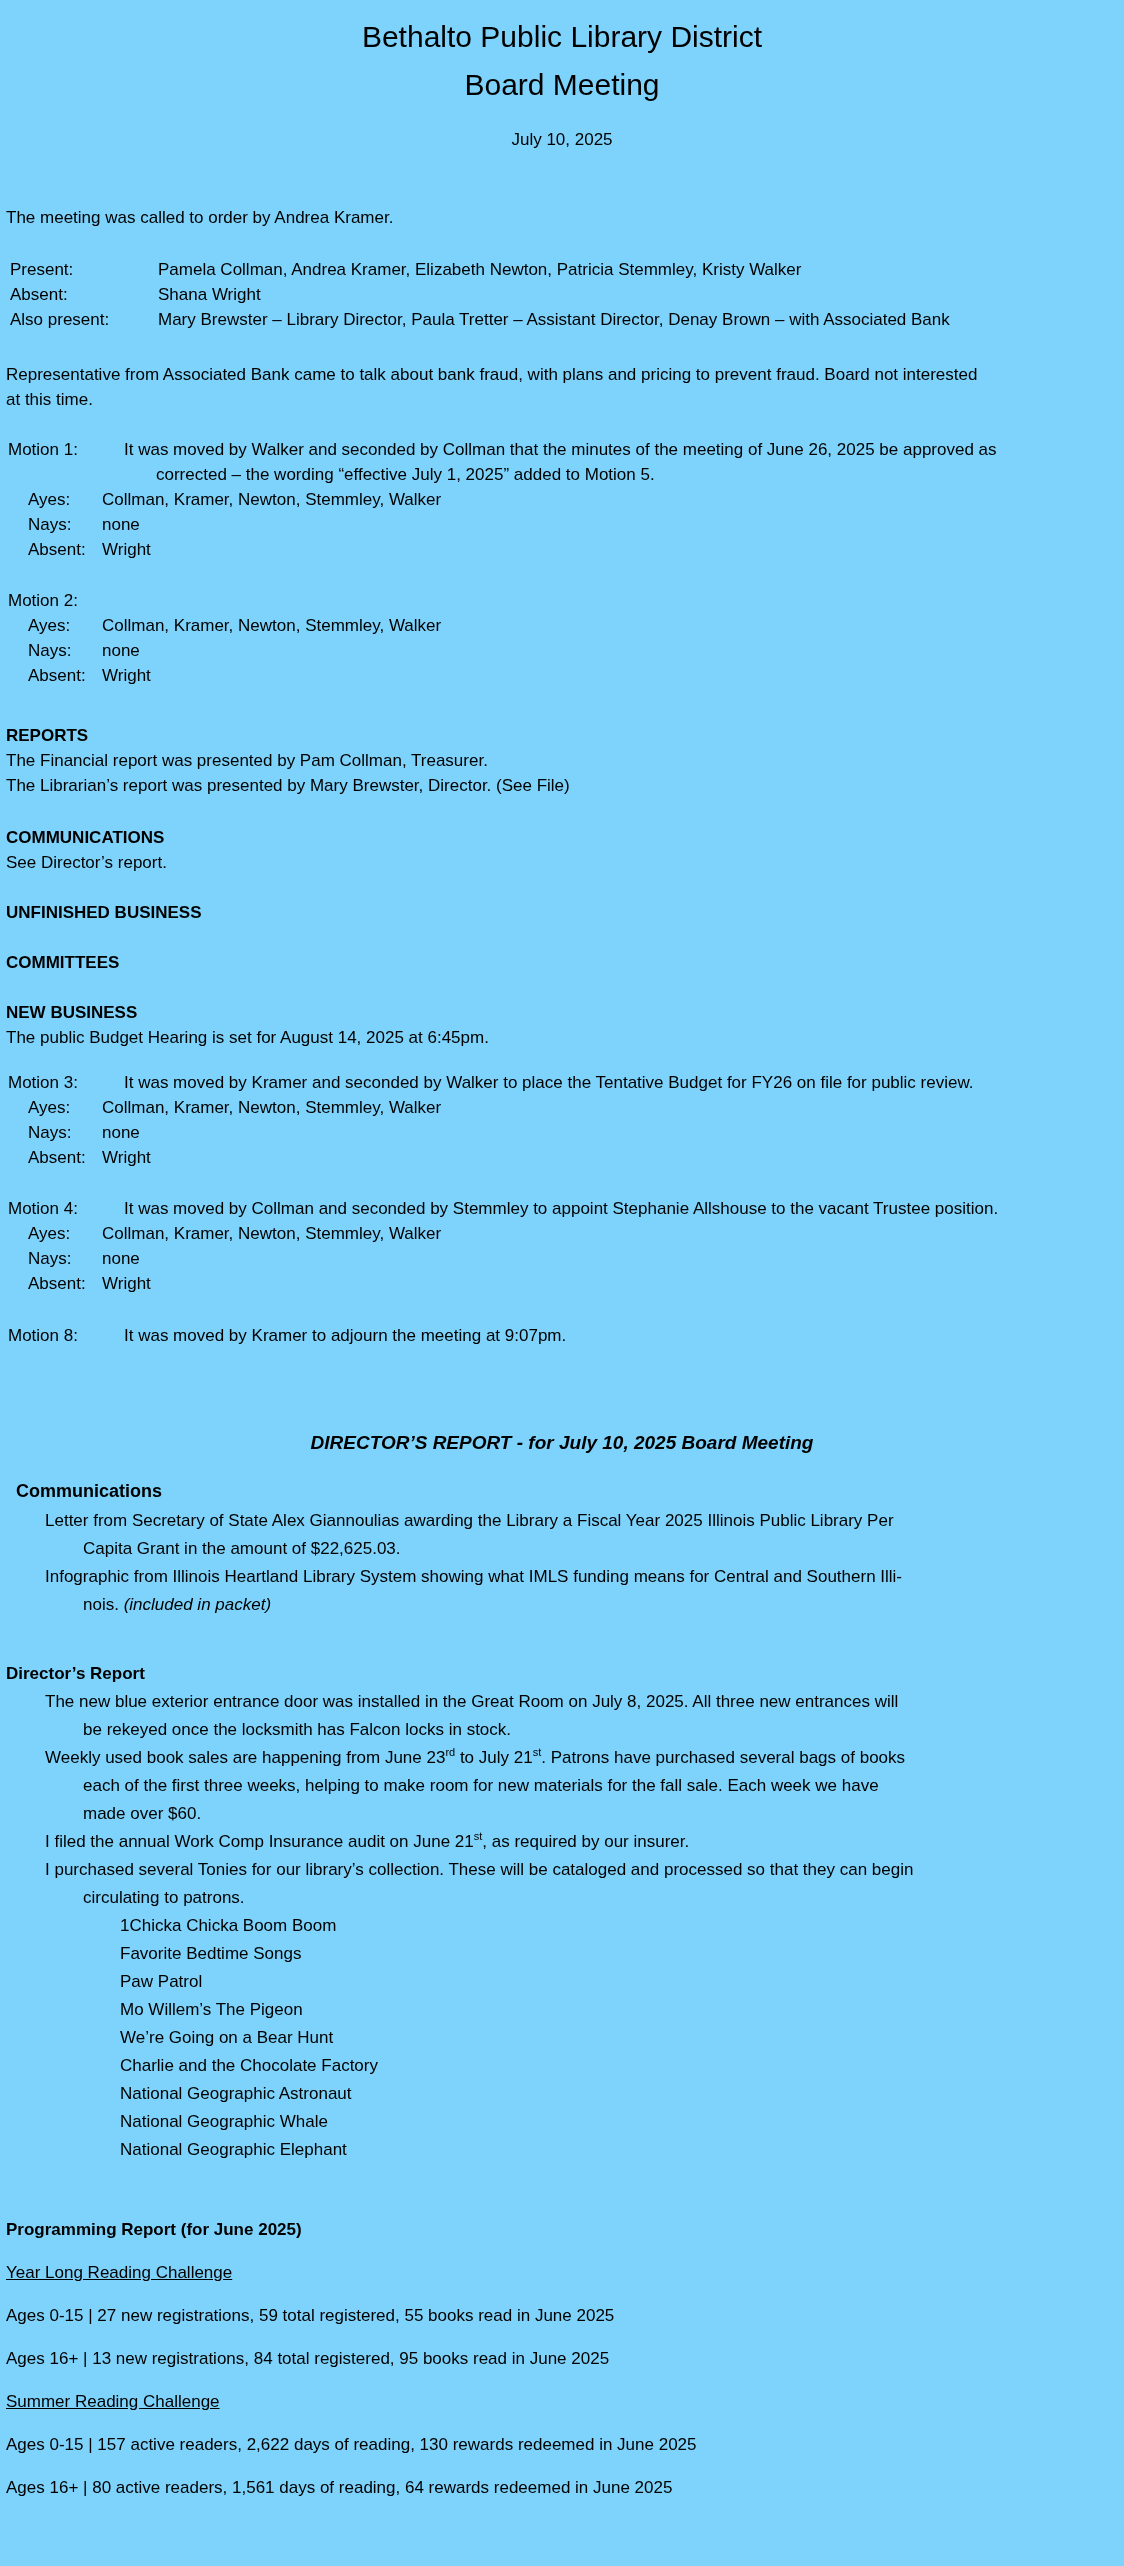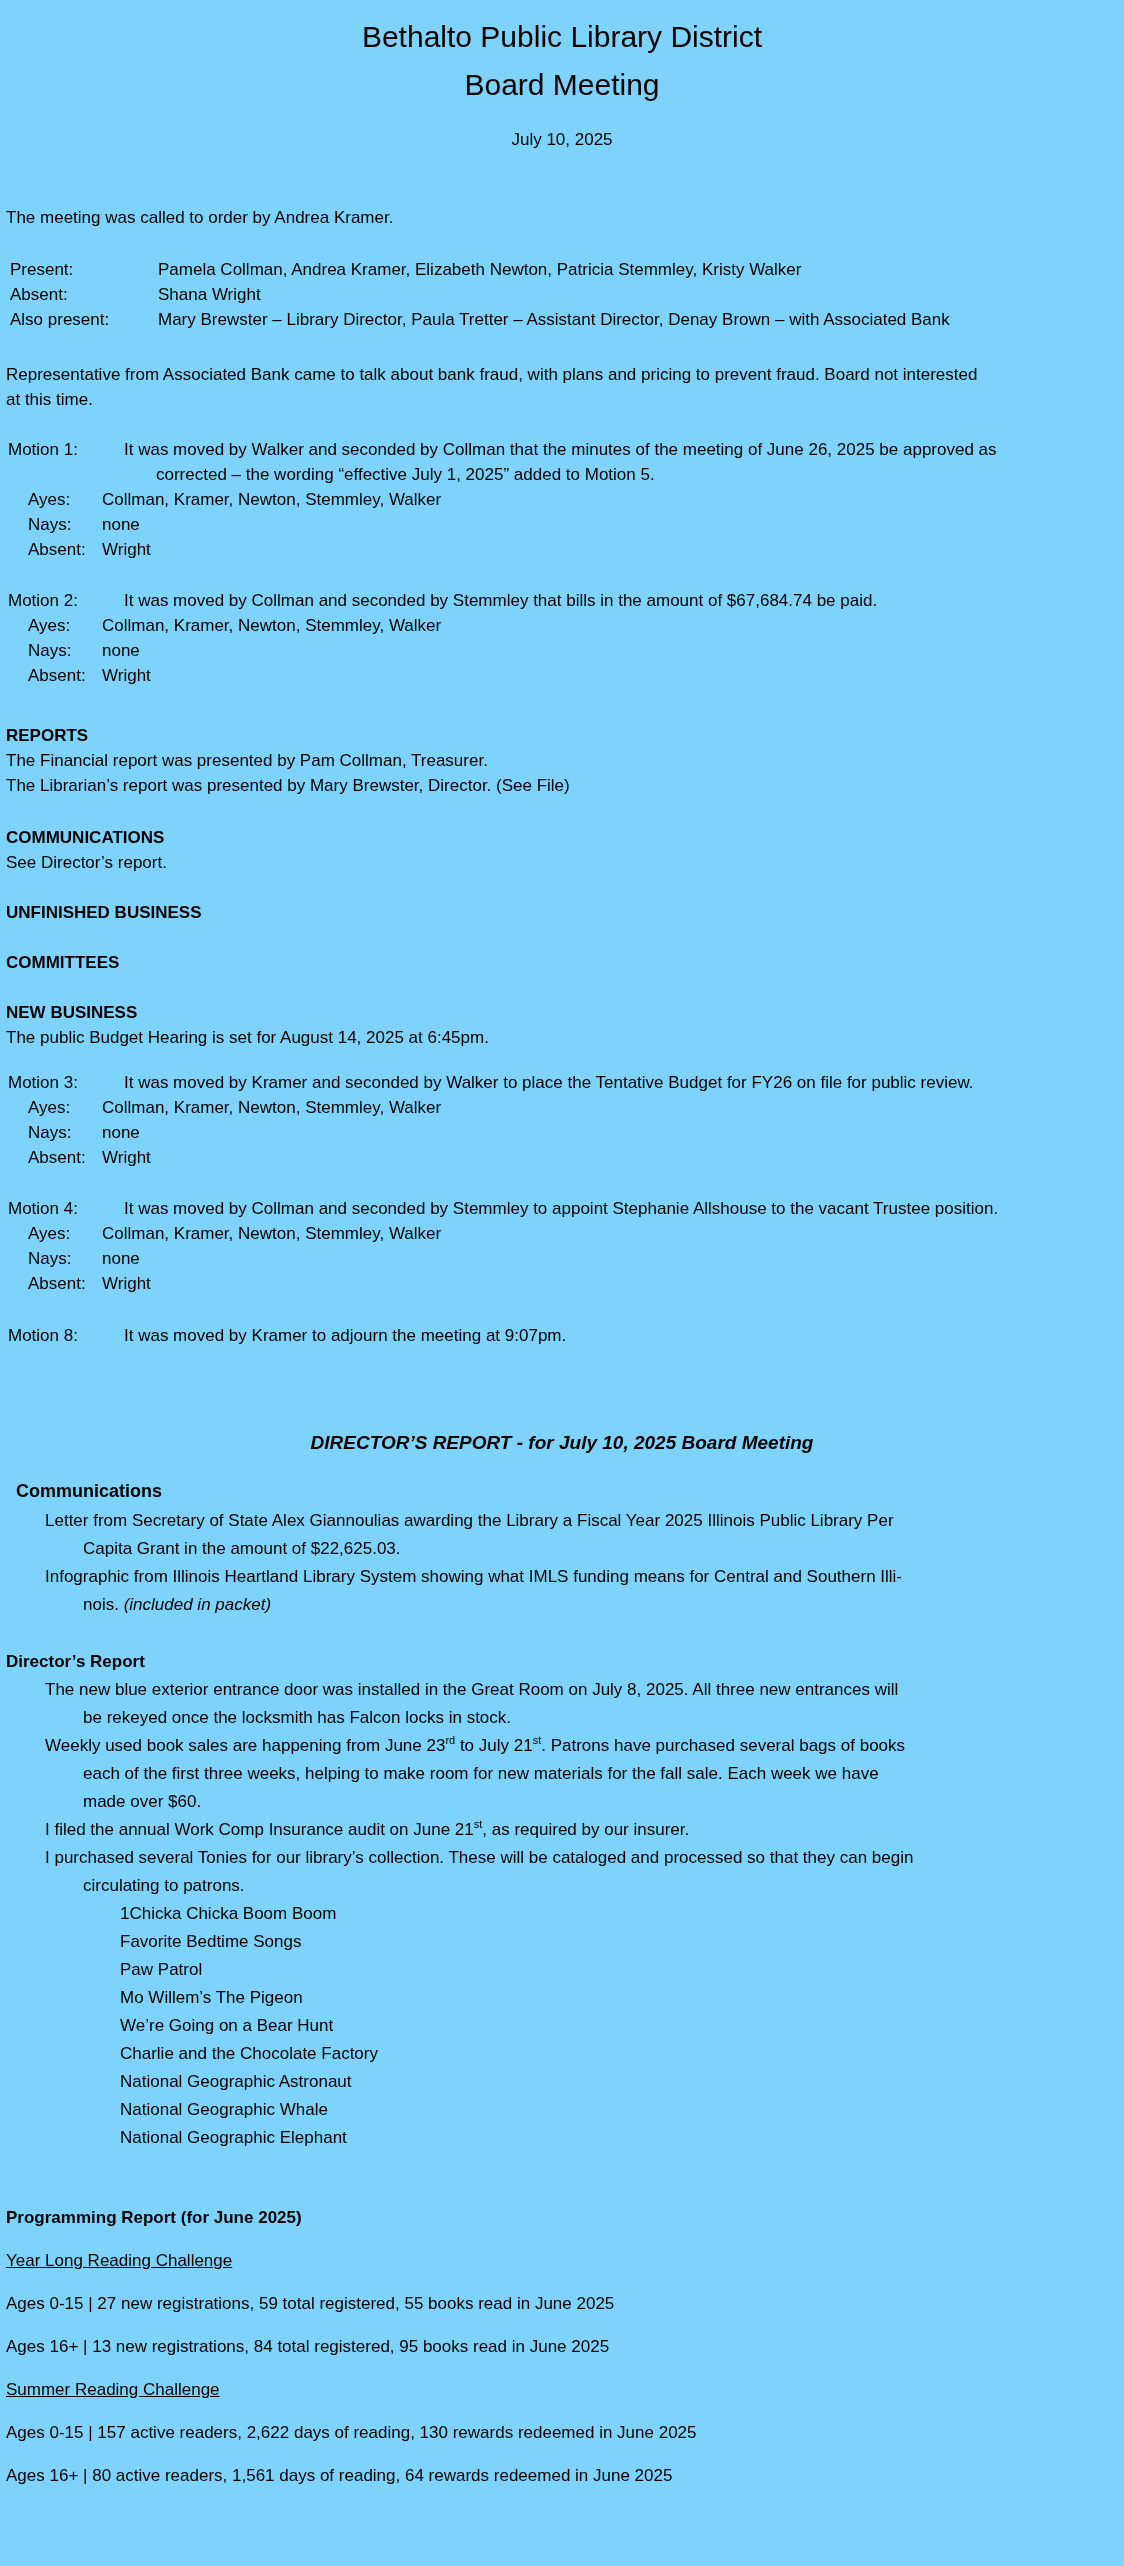--- a/index.html
+++ b/index.html
@@ -32,21 +32,21 @@
   .vote-row{display:flex;padding-left:22px;}
   .vote-label{flex:0 0 74px;}
   .vote-value{flex:1 1 auto;}
   .sec-reports{margin-top:35px;}
   .sec-comm{margin-top:27px;}
   .sec-gap25{margin-top:25px;}
   .dr-heading{margin-top:82px;font-size:19px;line-height:26px;font-weight:bold;text-align:center;font-style:italic;}
   .dr-comm-h{margin-top:22px;font-size:18px;line-height:26px;font-weight:bold;padding-left:10px;}
   .dr-line{line-height:28px;}
   .dr-first{margin-top:3px;}
-  .dr-rep-h{margin-top:29px;line-height:28px;font-weight:bold;}
+  .dr-rep-h{margin-top:41px;line-height:28px;font-weight:bold;}
   .ind1{padding-left:39px;}
   .ind2{padding-left:77px;}
   .ind3{padding-left:114px;}
   sup{font-size:11px;line-height:0;vertical-align:super;}
   .prog-h{margin-top:53px;font-weight:bold;}
   .prog-line{margin-top:18px;}
 </style>
 </head>
 <body>
 
@@ -94,21 +94,20 @@
     </div>
     <div class="vote-row">
       <span class="vote-label">Absent:</span>
       <span class="vote-value">Wright</span>
     </div>
   </div>
 
   <div class="mt-m2">
     <div class="motion-row">
       <span class="motion-label">Motion 2:</span>
-      <span class="motion-text">It was moved by Collman and seconded by Stemmley that bills in the amount of $67,684.74 be paid.</span>
     </div>
     <div class="vote-row">
       <span class="vote-label">Ayes:</span>
       <span class="vote-value">Collman, Kramer, Newton, Stemmley, Walker</span>
     </div>
     <div class="vote-row">
       <span class="vote-label">Nays:</span>
       <span class="vote-value">none</span>
     </div>
     <div class="vote-row">

